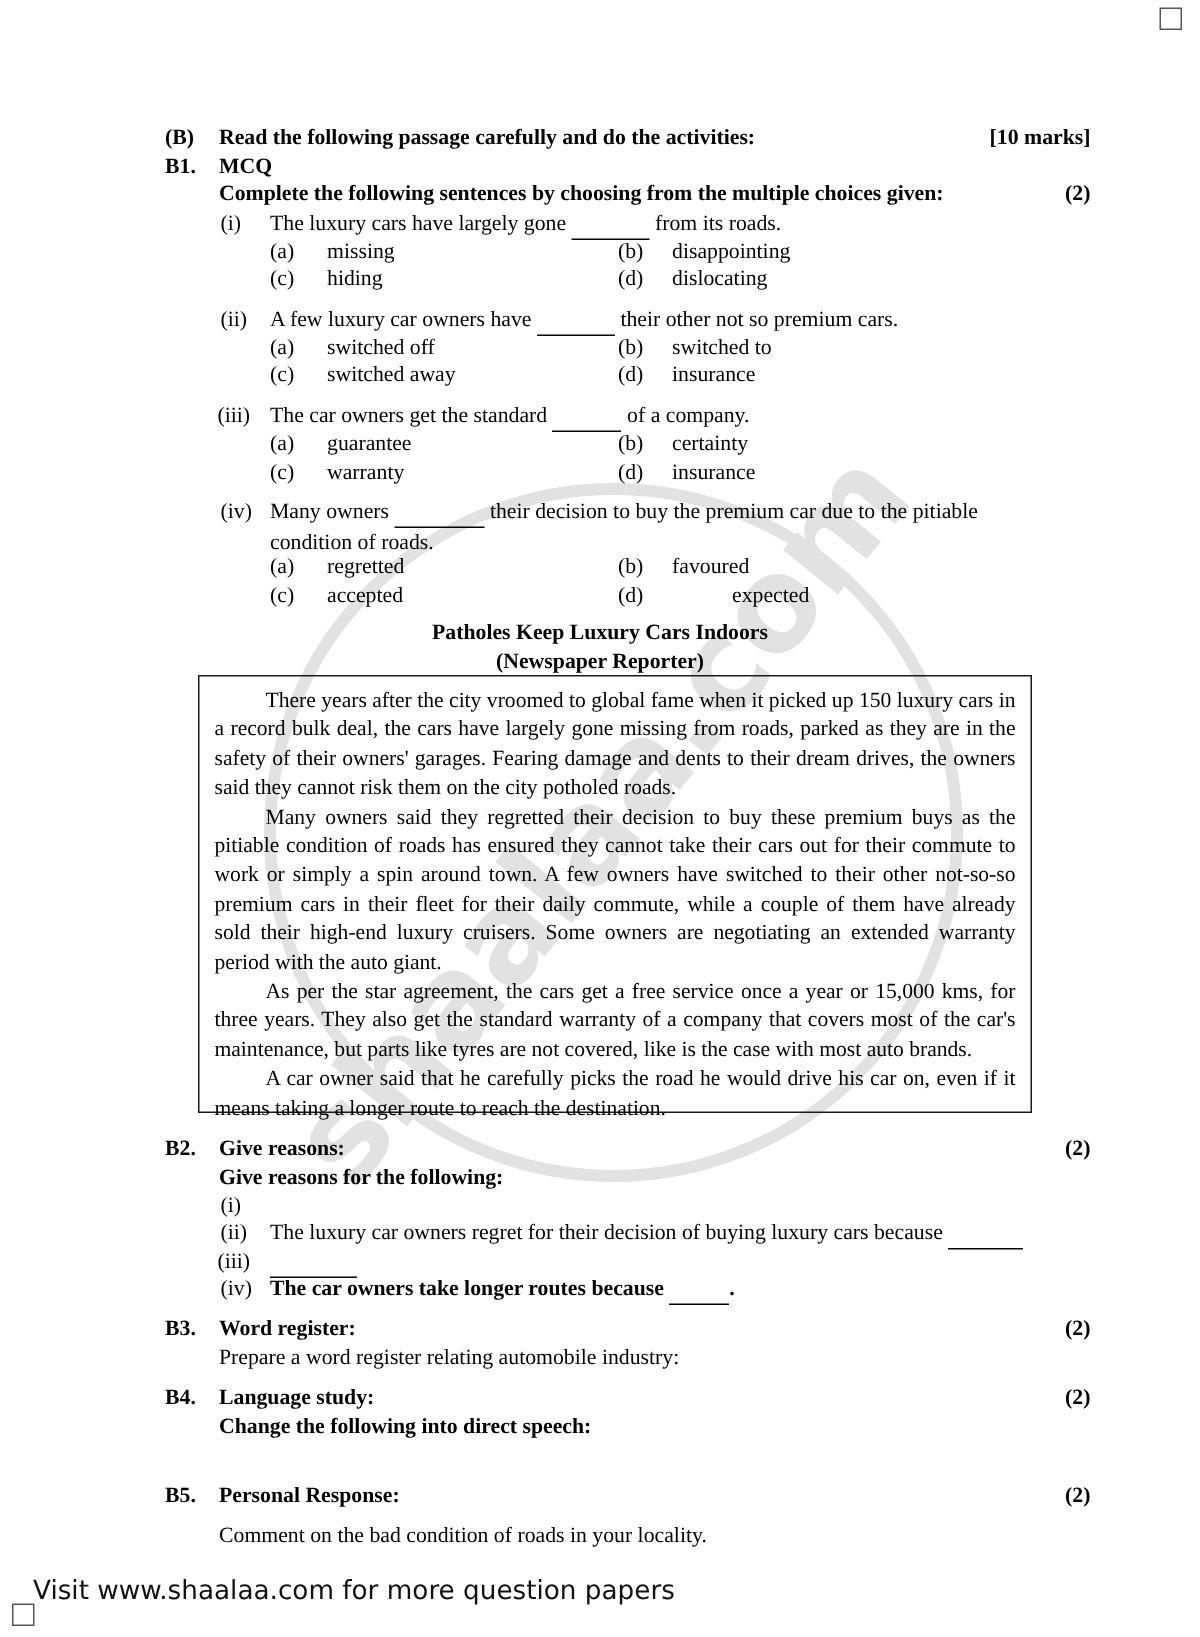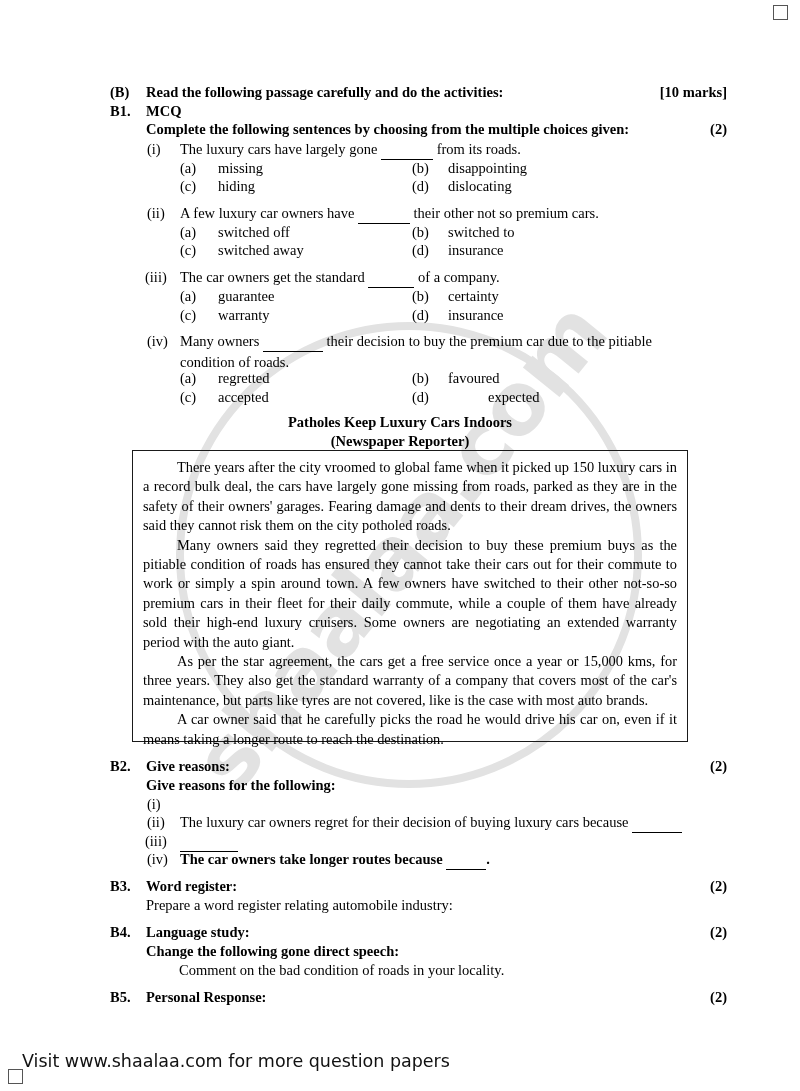--- a/index.html
+++ b/index.html
@@ -266,22 +266,22 @@
   </div>
 
   <div class="lbl" style="top:876px;">B3.</div>
   <div class="txt b" style="top:876px;">Word register:</div>
   <div class="marks" style="top:876px;">(2)</div>
   <div class="txt" style="top:895px;">Prepare a word register relating automobile industry:</div>
 
   <div class="lbl" style="top:922px;">B4.</div>
   <div class="txt b" style="top:922px;">Language study:</div>
   <div class="marks" style="top:922px;">(2)</div>
-  <div class="txt b" style="top:941px;">Change the following gone direct speech:</div>
+  <div class="txt b" style="top:941px;">Change the following into direct speech:</div>
 
   <div class="lbl" style="top:987px;">B5.</div>
   <div class="txt b" style="top:987px;">Personal Response:</div>
   <div class="marks" style="top:987px;">(2)</div>
-  <div class="txt" style="top:960px;margin-left:33px;">Comment on the bad condition of roads in your locality.</div>
+  <div class="txt" style="top:1014px;">Comment on the bad condition of roads in your locality.</div>
 
 </div>
 
 <div class="footer">Visit www.shaalaa.com for more question papers</div>
 
 </body></html>

